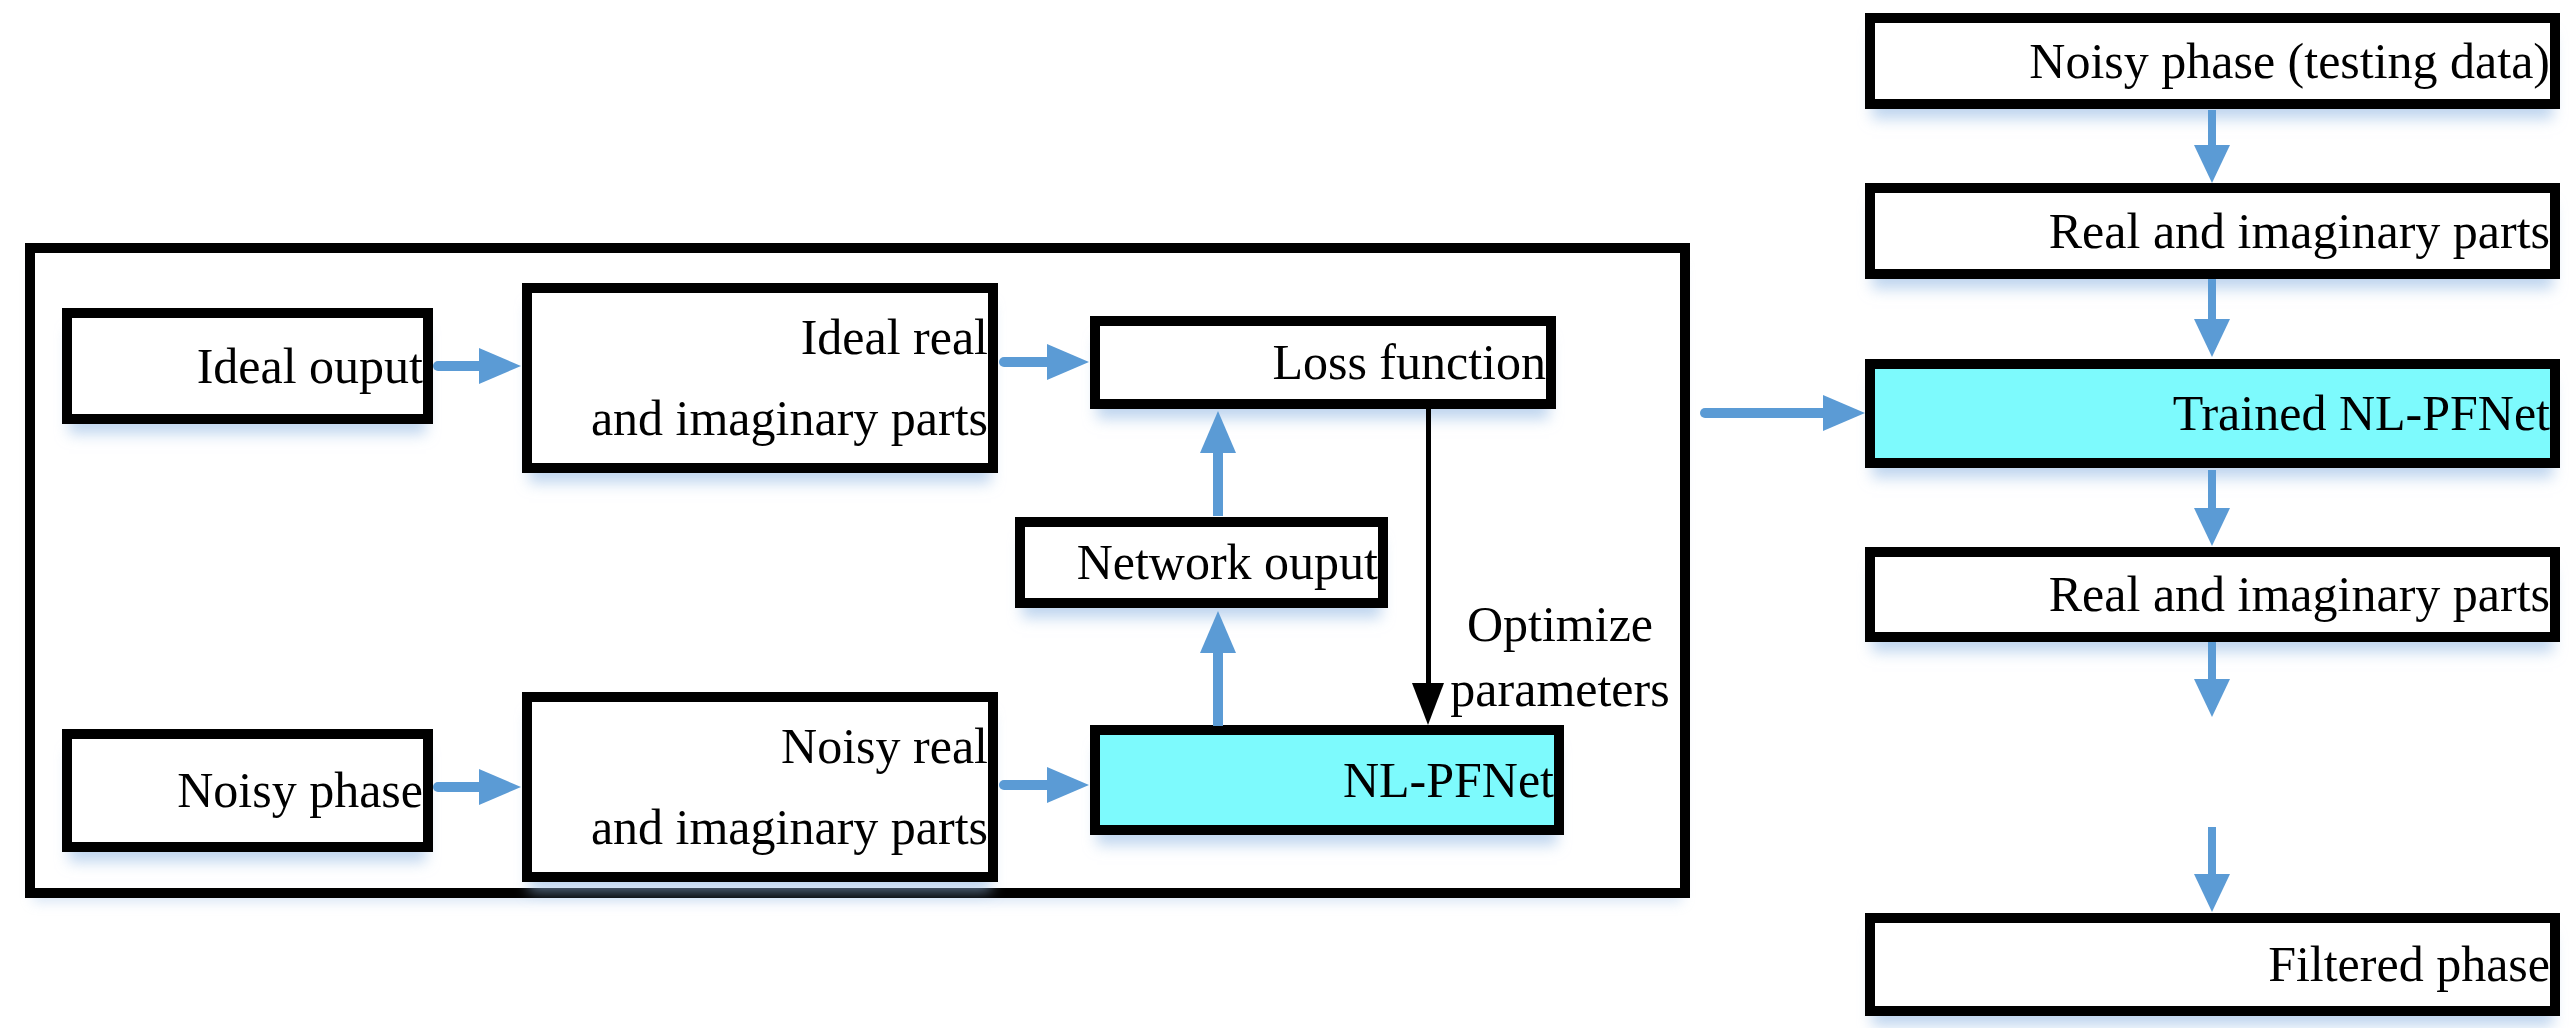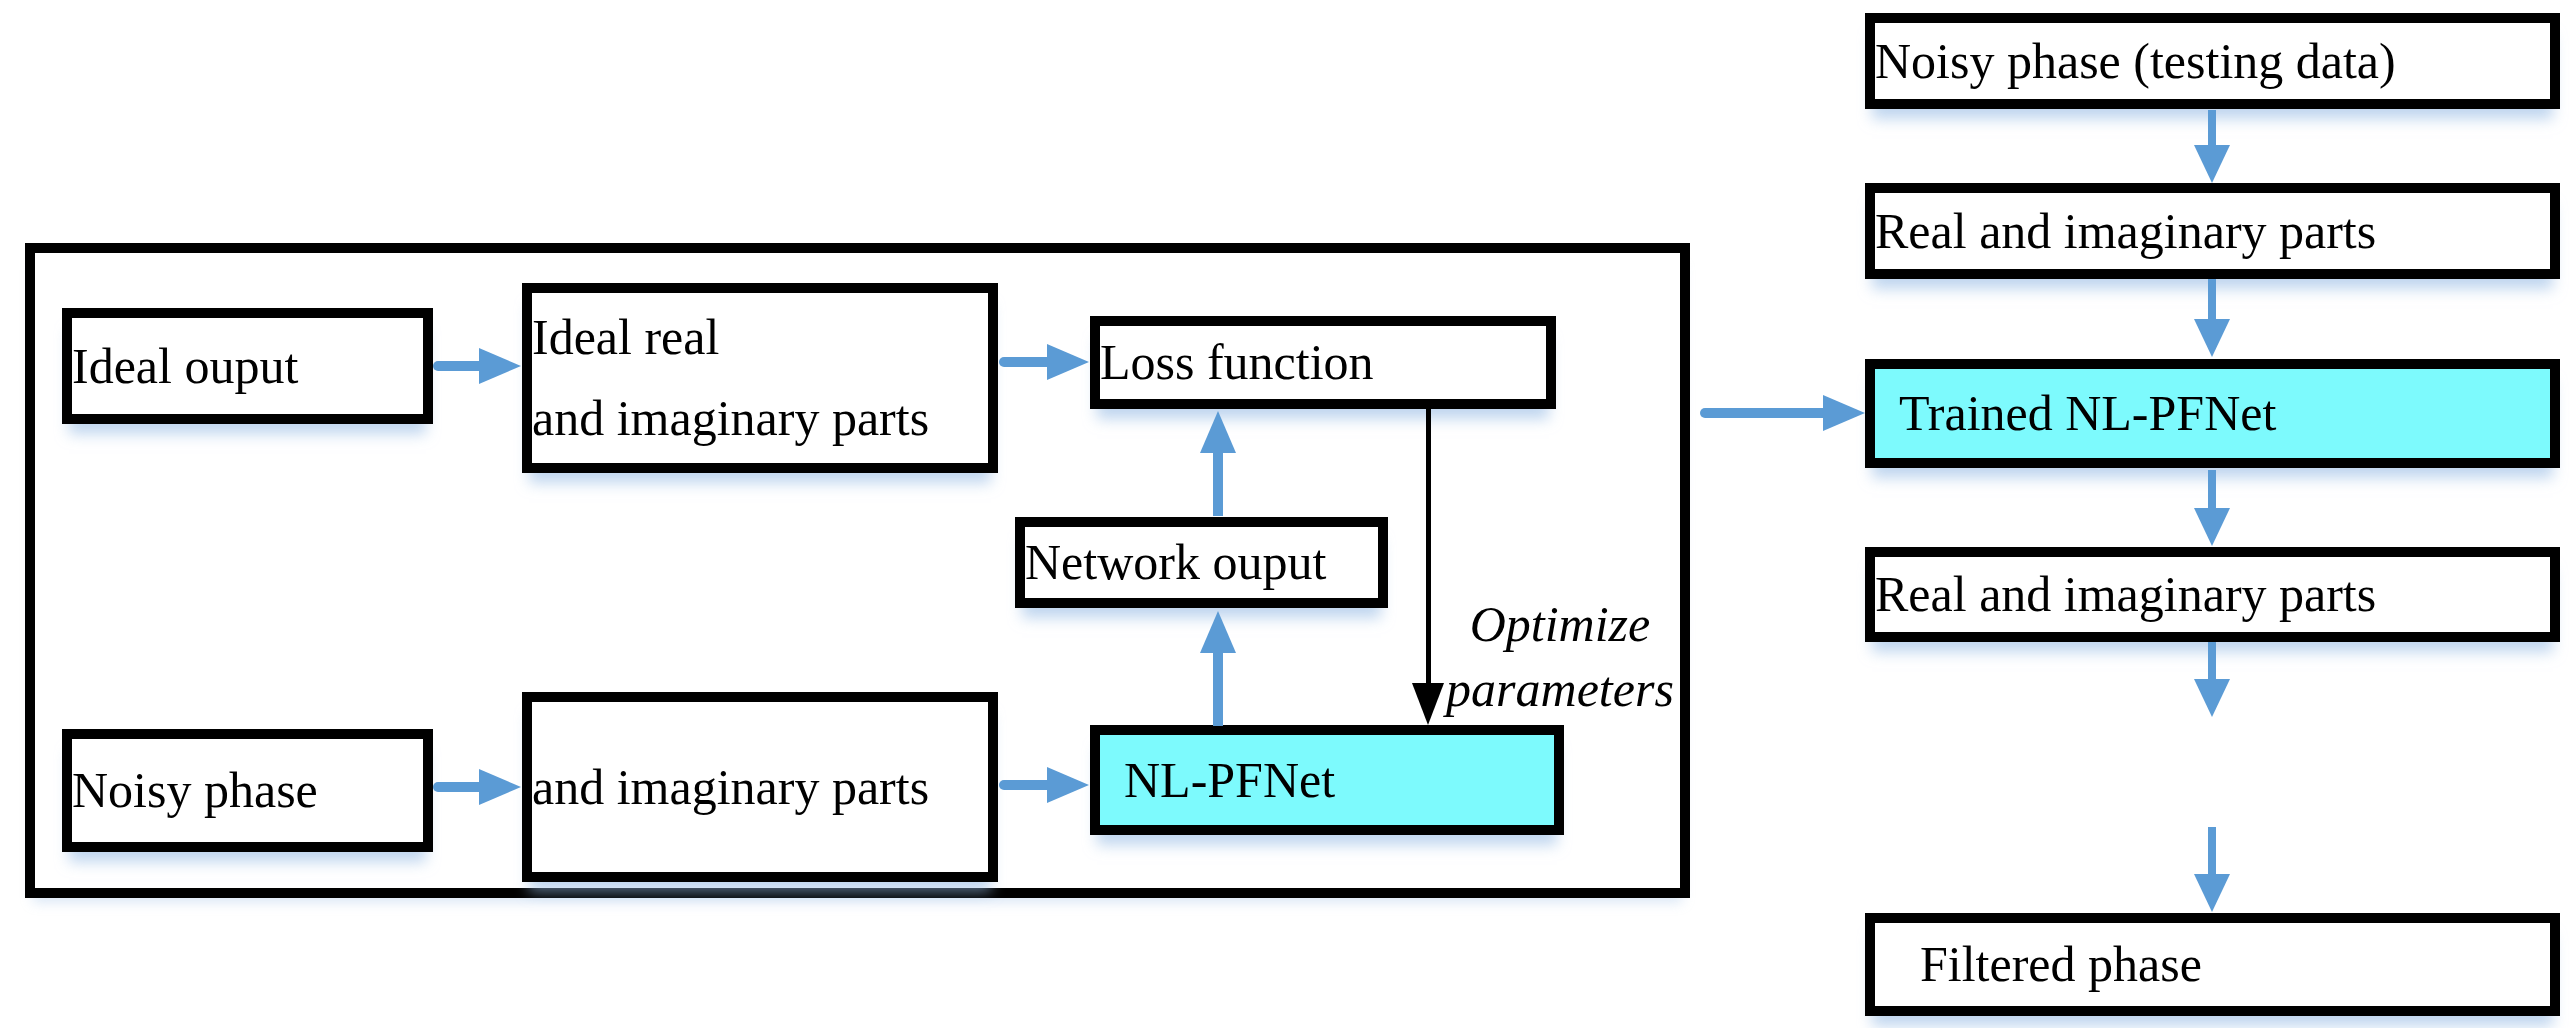--- a/index.html
+++ b/index.html
@@ -18,21 +18,21 @@
   .stage { position: absolute; inset: 0; }
 
   
   .node {
     position: absolute;
     box-sizing: border-box;
     background: #ffffff;
     border: 10px solid #000000;
     display: flex;
     flex-direction: column;
-    align-items: flex-start;
+    align-items: flex-end;
     justify-content: center;
     text-align: center;
     font-size: 50px;
     line-height: 1.25;
     box-shadow: 0 16.6px 13.3px -6.7px rgba(150, 187, 228, 0.60);
   }
   .node.cyan { background: var(--box-cyan, #7dfafd); padding-left: 24px; }
   .node .line { display: block; white-space: nowrap; }
   .two-line .line { line-height: 1.62; }
 
@@ -122,30 +122,31 @@
   </div>
 
   <div class="node" style="left:1015px; top:517px; width:373px; height:91px;">
     <span class="line">Network ouput</span>
   </div>
 
   <div class="node" style="left:1090px; top:316px; width:466px; height:93px;">
     <span class="line">Loss function</span>
   </div>
 
-  <div class="float-label" style="left:1435px; top:592px; width:250px;font-style:italic;">
+  <div class="float-label" style="left:1435px; top:592px; width:250px;">
     <span class="line">Optimize</span><br>
     <span class="line">parameters</span>
   </div>
 
   <div class="node" style="left:62px; top:729px; width:371px; height:123px;">
     <span class="line">Noisy phase</span>
   </div>
 
   <div class="node two-line" style="left:522px; top:692px; width:476px; height:190px;">
+    <span class="line">Noisy real</span>
     <span class="line">and imaginary parts</span>
   </div>
 
   <div class="node cyan" style="left:1090px; top:725px; width:474px; height:110px;">
     <span class="line">NL-PFNet</span>
   </div>
 
   <div class="h-arrow" style="left:433px; top:348px; width:88px;">
     <div class="stem" style="width:48px;"></div>
     <div class="head"></div>

